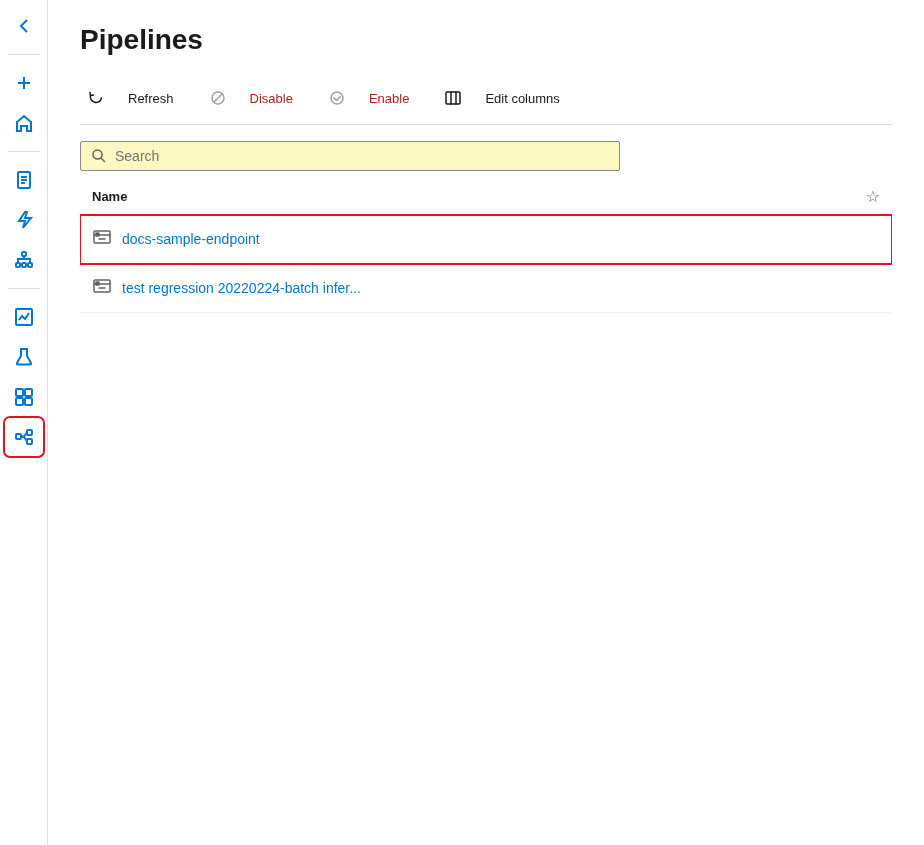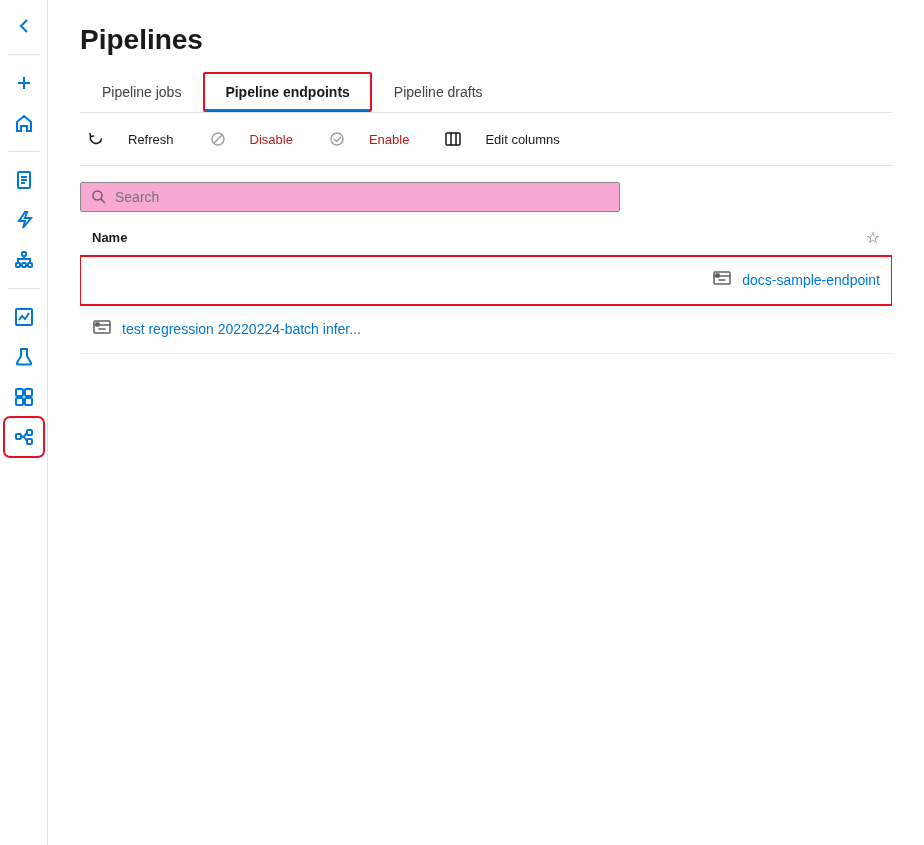--- a/index.html
+++ b/index.html
@@ -117,21 +117,21 @@
       margin: 16px 0 8px 0;
     }
     .search-box {
       display: flex;
       align-items: center;
       border: 1px solid #8a8a8a;
       border-radius: 2px;
       padding: 6px 10px;
       width: 540px;
       gap: 8px;
-      background: #f9a8d4;
+      background: #fef9c3;
     }
     .search-box input {
       border: none;
       outline: none;
       font-size: 14px;
       color: #1a1a1a;
       flex: 1;
       background: transparent;
     }
     .search-box svg { width: 16px; height: 16px; color: #616161; flex-shrink: 0; }
@@ -170,21 +170,20 @@
       display: flex;
       align-items: center;
       padding: 12px 12px;
       border-bottom: 1px solid #f0f0f0;
       gap: 10px;
       cursor: pointer;
     }
     .table-row.highlighted {
       outline: 2px solid #e81123;
       outline-offset: -1px;
-      justify-content: flex-end;
     }
     .row-icon { color: #616161; flex-shrink: 0; }
     .row-icon svg { width: 20px; height: 20px; }
     .row-link {
       color: #0078d4;
       font-size: 14px;
       text-decoration: none;
       cursor: pointer;
     }
   </style>
@@ -262,31 +261,20 @@
       <rect x="13" y="3" width="5" height="5" rx="1"></rect>
       <rect x="13" y="12" width="5" height="5" rx="1"></rect>
       <path d="M7 9.5h3l3-4M7 10h3l3 4"></path>
     </svg>
   </div>
 </div>
 
 <div class="main-content">
   <h1 class="page-title">Pipelines</h1>
 
-  <div class="tabs">
-    <div class="tab">
-      <span>Pipeline jobs</span>
-    </div>
-    <div class="tab active">
-      <span>Pipeline endpoints</span>
-    </div>
-    <div class="tab">
-      <span>Pipeline drafts</span>
-    </div>
-  </div>
 
   <div class="toolbar">
     <button class="toolbar-btn">
       <svg viewBox="0 0 16 16" fill="none" stroke="currentColor" stroke-width="1.5">
         <path d="M13.5 8A5.5 5.5 0 112.5 5.5" stroke-linecap="round"></path>
         <path d="M2 2.5l.5 3 3-.5" stroke-linecap="round" stroke-linejoin="round"></path>
       </svg>
       <span>Refresh</span>
     </button>
     <button class="toolbar-btn disabled-btn">

